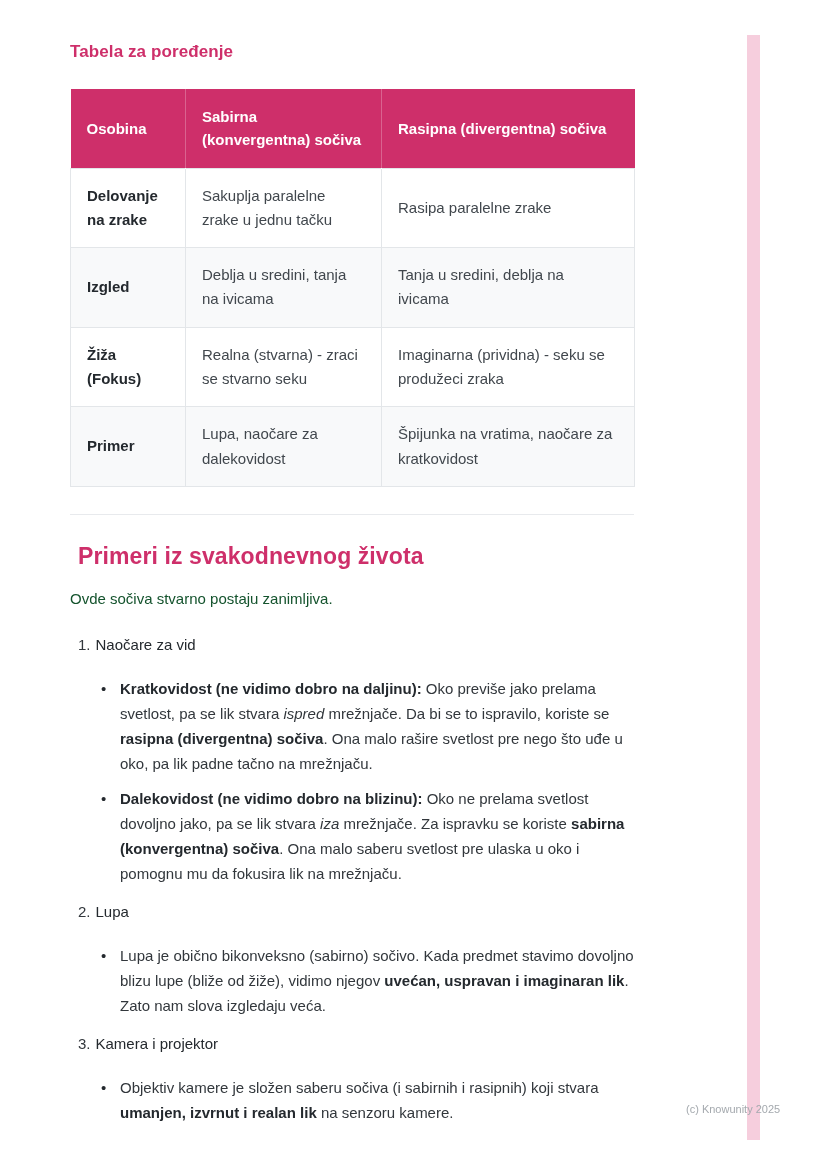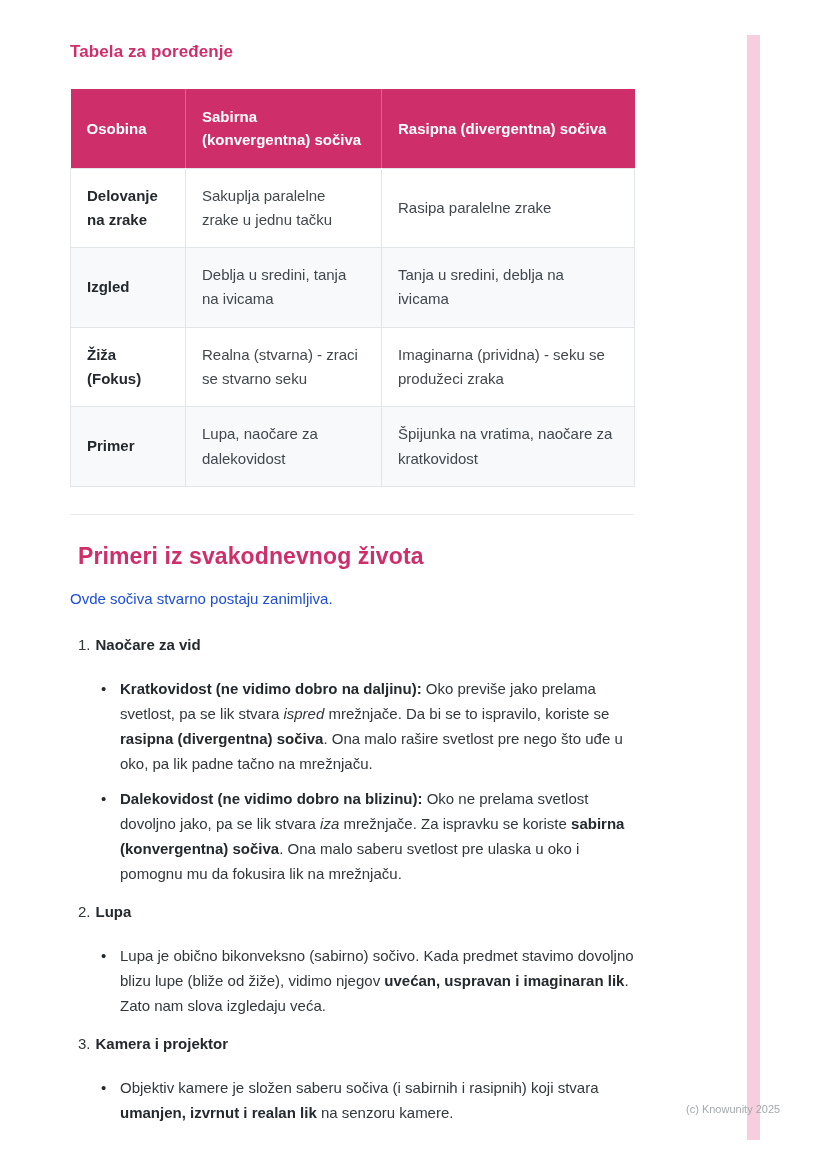--- a/index.html
+++ b/index.html
@@ -41,26 +41,26 @@
   }
   table.cmp tbody tr:nth-child(even) td{background:var(--row-stripe);}
   table.cmp tbody td.prop{font-weight:700;color:#24292e;}
 
   hr.divider{border:none;border-top:1px solid #e8eaed;margin:27px 0;}
 
   .h-large{
     color:var(--accent);font-size:23px;font-weight:700;line-height:28px;
     margin:0 0 18px 8px;letter-spacing:.1px;
   }
-  p.intro{font-size:15px;line-height:22px;margin:0 0 26px 0;color:#1d4ed8;}
+  p.intro{font-size:15px;line-height:22px;margin:0 0 26px 0;color:#14532d;}
 
   .oitem{margin:0 0 17px 0;}
   .oitem-head{font-size:15px;line-height:18px;padding-left:8px;margin:0 0 22px 0;color:#24292e;}
   .onum{font-weight:400;color:#32373c;margin-right:5px;}
-  .otitle{font-weight:700;}
+  .otitle{font-weight:400;}
   .bullets{margin:0;}
   .bullet{
     position:relative;padding-left:50px;font-size:15px;line-height:25px;
     margin:8px 0 10px 0;color:#32373c;
   }
   .bullet::before{
     content:"\2022";position:absolute;left:31px;top:0;
     font-size:15px;color:#24292e;
   }
   .b{font-weight:700;color:#24292e;}

